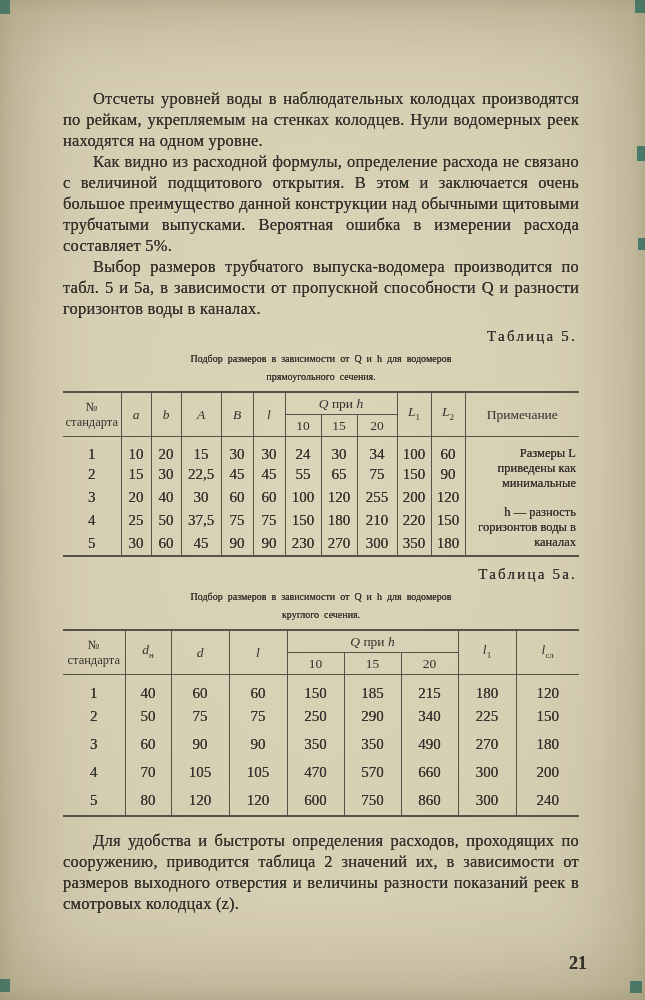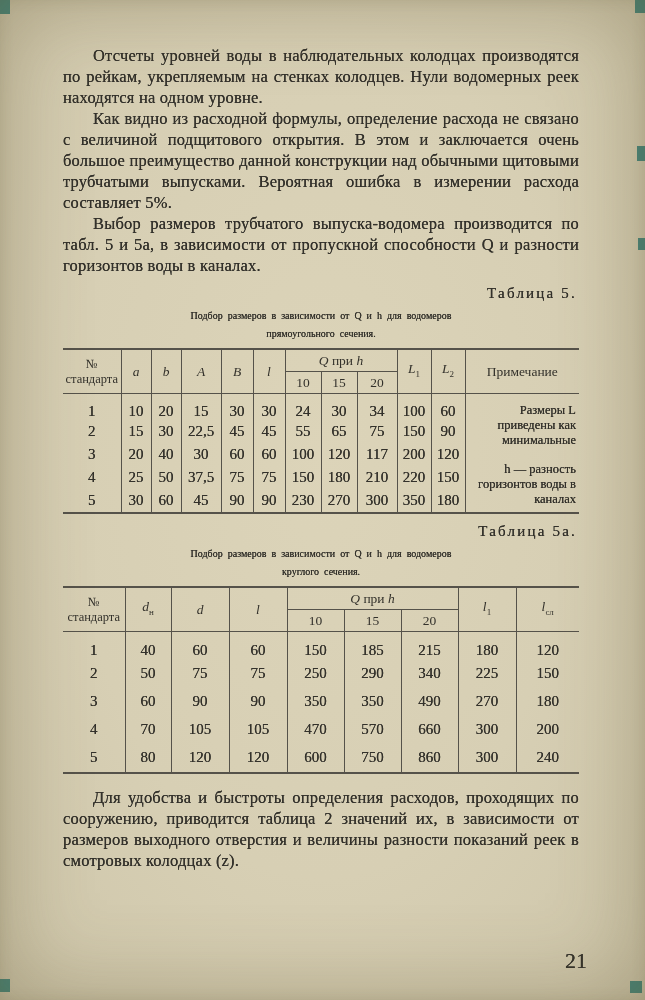--- a/index.html
+++ b/index.html
@@ -22,21 +22,21 @@
     overflow:hidden;
   }
   .page::after{
     content:'';
     position:absolute;inset:0;
     box-shadow:inset 0 0 80px 12px rgba(96,84,48,.30), inset 0 0 14px rgba(96,84,48,.16);
     pointer-events:none;
   }
   .content{
     position:relative;
-    padding:45px 66px 0 63px;
+    padding:88px 66px 0 63px;
   }
   .body-text{
     font-size:16.5px;
     line-height:21px;
     text-align:justify;
     text-indent:30px;
     letter-spacing:.2px;
     text-shadow:0 0 .4px currentColor;
   }
   .tbl-label{
@@ -99,22 +99,23 @@
     line-height:15px;
     text-shadow:0 0 .3px currentColor;
   }
   .note-line + .note-line{margin-top:14px;}
   .it{font-style:italic;}
   sub{font-size:9px;}
   .closing{margin-top:13px;}
   .page-number{
     position:absolute;
     right:58px;bottom:26px;
-    font-size:22px;
+    font-size:18px;
     text-shadow:0 0 .4px currentColor;
+    font-weight:bold;
   }
   .scan-mark{
     position:absolute;
     background:var(--mark);
     opacity:.85;
   }
   .m-tl{left:0;top:4;width:10px;height:14px;}
   .m-tr{right:0;top:5;width:10px;height:13px;}
   .m-r1{right:0;top:146px;width:8px;height:15px;}
   .m-r2{right:0;top:238px;width:7px;height:12px;}
@@ -213,21 +214,21 @@
             </tr>
             <tr>
               <td>3</td>
               <td>20</td>
               <td>40</td>
               <td>30</td>
               <td>60</td>
               <td>60</td>
               <td>100</td>
               <td>120</td>
-              <td>117</td>
+              <td>255</td>
               <td>200</td>
               <td>120</td>
             </tr>
             <tr>
               <td>4</td>
               <td>25</td>
               <td>50</td>
               <td>37,5</td>
               <td>75</td>
               <td>75</td>

